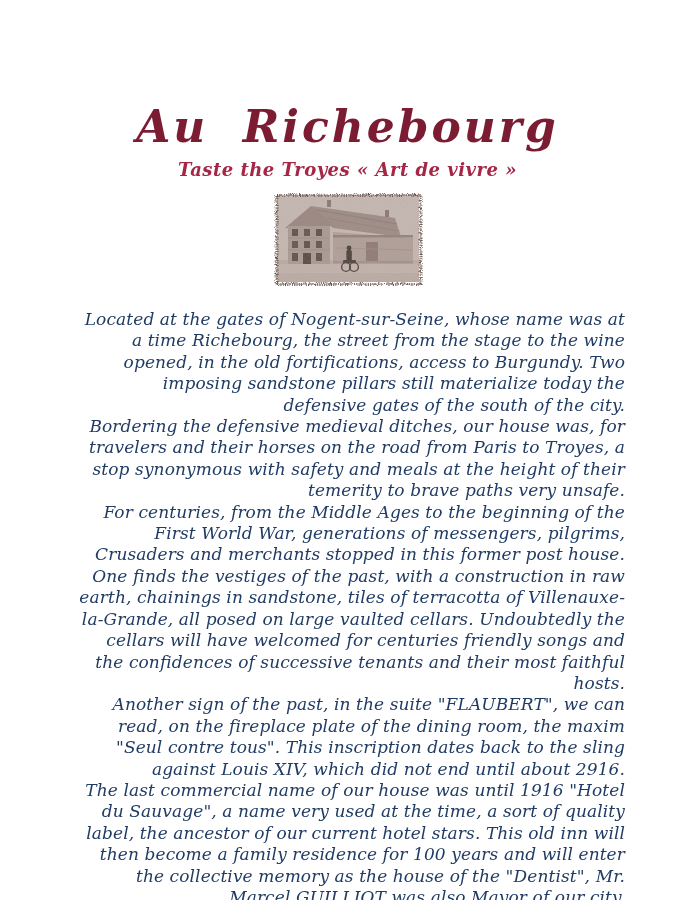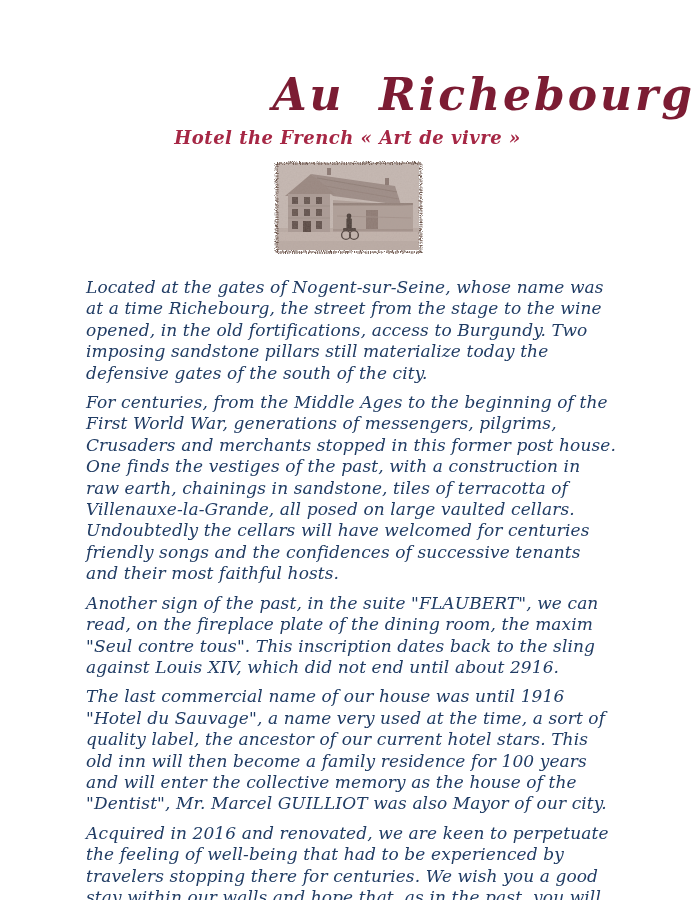--- a/index.html
+++ b/index.html
@@ -10,22 +10,22 @@
   html,body{margin:0;padding:0;background:#ffffff;}
   .page{
     position:relative;
     width:695px;height:900px;
     background:#ffffff;
     overflow:hidden;
     font-family:"DejaVu Serif", serif;
   }
   .site-title{
     margin:0;
-    padding-top:66px;
-    text-align:right;
+    padding-top:98px;
+    text-align:center;
     font-family:"DejaVu Serif", serif;
     font-style:italic;
     font-weight:bold;
     font-size:44px;
     line-height:58px;
     letter-spacing:3px;
     word-spacing:16px;
     color:var(--title-color);
   }
   .site-subtitle{
@@ -47,30 +47,30 @@
   .history{
     width:547px;
     margin:22px 70px 0 78px;
     color:var(--body-text-color);
     font-style:italic;
     font-weight:500;
     font-size:17px;
     line-height:21.4px;
     letter-spacing:0.1px;
   }
-  .history p{margin:8px;padding:0;text-align:left;}
+  .history p{margin:0;padding:0;text-align:right;}
 </style>
 </head>
 <body>
 
 <div class="page">
 
   <h1 class="site-title">Au Richebourg</h1>
 
-  <div class="site-subtitle">Hotel the French « Art de vivre »</div>
+  <div class="site-subtitle">Taste the Troyes « Art de vivre »</div>
 
   <div class="photo-wrap">
 
     <svg width="150" height="95" viewBox="0 0 150 95" role="img" aria-label="old photograph of the inn">
       <defs>
         <filter id="rough" x="-15%" y="-15%" width="130%" height="130%">
           <feTurbulence type="turbulence" baseFrequency="0.28" numOctaves="2" seed="3" result="n"></feTurbulence>
           <feDisplacementMap in="SourceGraphic" in2="n" scale="2.6"></feDisplacementMap>
         </filter>
         <filter id="grain" x="0%" y="0%" width="100%" height="100%">
@@ -121,19 +121,20 @@
 
       <rect x="4" y="3" width="142" height="87" filter="url(#grain)" opacity="0.5"></rect>
 
       <rect x="3" y="2.5" width="144" height="89" fill="none" stroke="#6b564d" stroke-width="3.2" stroke-dasharray="1 1.3" filter="url(#rough)"></rect>
       <rect x="3" y="2.5" width="144" height="89" fill="none" stroke="#8d766c" stroke-width="1.6" stroke-dasharray="0.8 1.9" stroke-dashoffset="0.9" filter="url(#rough)"></rect>
     </svg>
   </div>
 
   <div class="history">
     <p>Located at the gates of Nogent-sur-Seine, whose name was at a time Richebourg, the street from the stage to the wine opened, in the old fortifications, access to Burgundy. Two imposing sandstone pillars still materialize today the defensive gates of the south of the city.</p>
+    <p>Bordering the defensive medieval ditches, our house was, for travelers and their horses on the road from Paris to Troyes, a stop synonymous with safety and meals at the height of their temerity to brave paths very unsafe.</p>
     <p>For centuries, from the Middle Ages to the beginning of the First World War, generations of messengers, pilgrims, Crusaders and merchants stopped in this former post house. One finds the vestiges of the past, with a construction in raw earth, chainings in sandstone, tiles of terracotta of Villenauxe-la-Grande, all posed on large vaulted cellars. Undoubtedly the cellars will have welcomed for centuries friendly songs and the confidences of successive tenants and their most faithful hosts.</p>
     <p>Another sign of the past, in the suite "FLAUBERT", we can read, on the fireplace plate of the dining room, the maxim "Seul contre tous". This inscription dates back to the sling against Louis XIV, which did not end until about 2916.</p>
     <p>The last commercial name of our house was until 1916 "Hotel du Sauvage", a name very used at the time, a sort of quality label, the ancestor of our current hotel stars. This old inn will then become a family residence for 100 years and will enter the collective memory as the house of the "Dentist", Mr. Marcel GUILLIOT was also Mayor of our city.</p>
     <p>Acquired in 2016 and renovated, we are keen to perpetuate the feeling of well-being that had to be experienced by travelers stopping there for centuries. We wish you a good stay within our walls and hope that, as in the past, you will be happy to come back to make a stop one day soon ...</p>
   </div>
 
 </div>
 
 </body></html>

